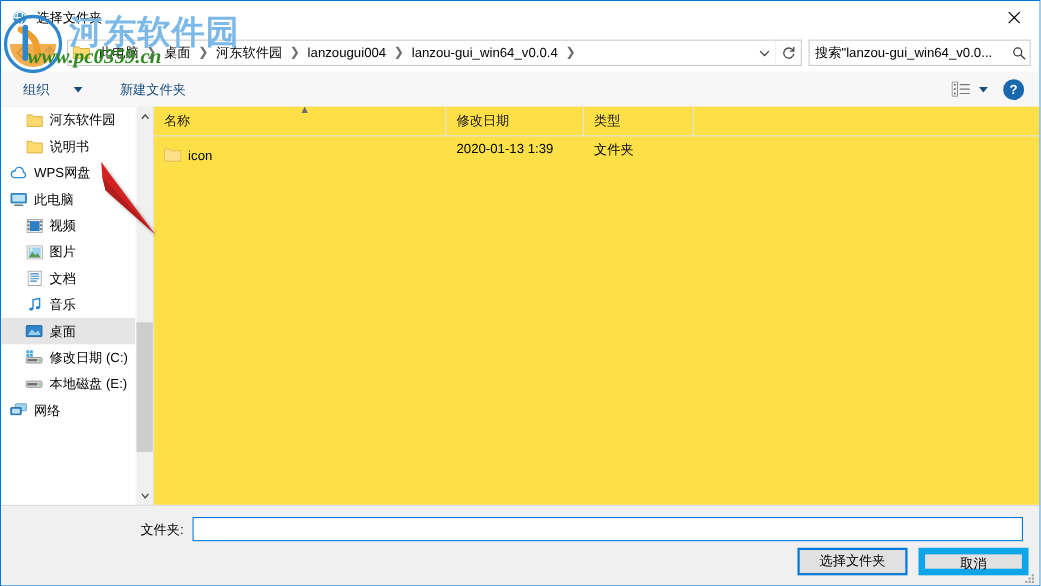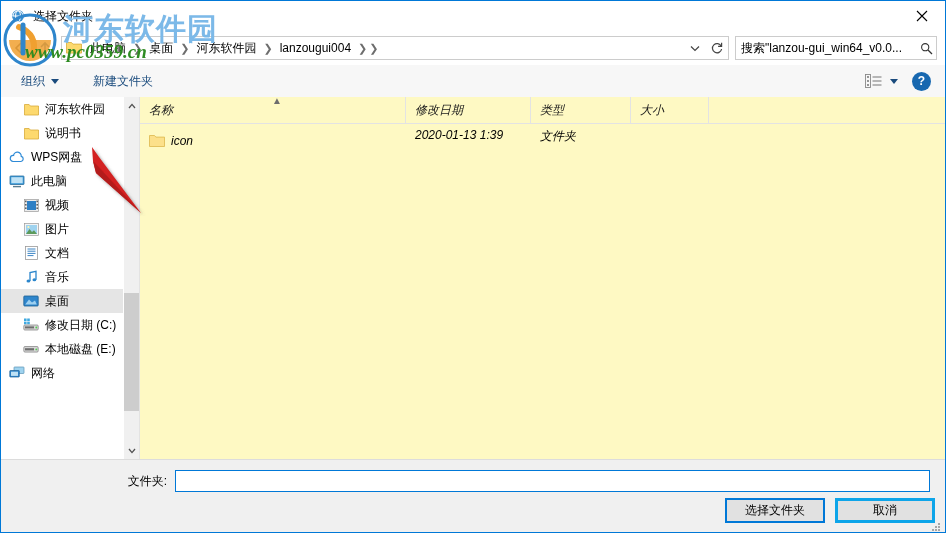--- a/index.html
+++ b/index.html
@@ -116,21 +116,21 @@
   #toolbar {
     position: absolute; left: 0; top: 64px;
     width: 944px; height: 32px;
     background: #f7f7f7;
     border-bottom: 1px solid #e0e0e0;
     display: flex; align-items: center;
   }
   .tbitem {
     font-size: 12px; color: #1a4b7d;
     padding: 4px 8px; white-space: nowrap;
-    display: flex; align-items: center; gap: 6px;
+    display: flex; align-items: center; gap: 22px;
   }
   #tb-organize { margin-left: 12px; }
   #tb-newfolder { margin-left: 18px; }
   .caret-dn {
     width: 0; height: 0;
     border-left: 4px solid transparent;
     border-right: 4px solid transparent;
     border-top: 5px solid #1a4b7d;
   }
   #toolbar-right {
@@ -183,24 +183,23 @@
     display: flex; align-items: center; justify-content: center;
     color: #606060;
   }
   #sb-thumb {
     position: absolute; left: 0; top: 196px;
     width: 16px; height: 118px;
     background: #cdcdcd;
   }
 
   #filepane {
-    flex: 1 1 auto; position: relative; background: #fef9c3;
+    flex: 1 1 auto; position: relative; background: #fde047;
     border-left: 1px solid #e3e3e3;
     overflow: hidden;
-    font-style: italic;
   }
   #colheader {
     display: flex; height: 26px;
     border-bottom: 1px solid #e3e3e3;
     align-items: center;
     position: relative;
   }
   .colhdr {
     font-size: 12px; color: #1a1a1a;
     padding-left: 9px;
@@ -256,21 +255,21 @@
   }
   #btnrow {
     position: absolute; right: 10px; top: 38px;
     display: flex; gap: 10px;
   }
   .dlgbtn {
     height: 25px; min-width: 100px;
     font-family: "Liberation Sans", sans-serif;
     font-size: 12px; color: #000000;
     background: #e1e1e1;
-    border: 3px solid #0ea5e9;
+    border: 6px solid #0ea5e9;
     padding: 0 12px;
     box-sizing: border-box;
     cursor: default;
   }
   .dlgbtn.default {
     border: 2px solid #0078d7;
   }
   #grip {
     position: absolute; right: 3px; bottom: 2px;
     width: 12px; height: 12px;
@@ -346,20 +345,21 @@
         </svg>
       </div>
       <span class="crumb">此电脑</span>
       <span class="crumb-sep">❯</span>
       <span class="crumb">桌面</span>
       <span class="crumb-sep">❯</span>
       <span class="crumb">河东软件园</span>
       <span class="crumb-sep">❯</span>
       <span class="crumb">lanzougui004</span>
       <span class="crumb-sep">❯</span>
+      <span class="crumb">lanzou-gui_win64_v0.0.4</span>
       <span class="crumb-sep">❯</span>
       <div id="crumb-spacer"></div>
       <div id="addr-dropdown">
         <svg width="10" height="7" viewBox="0 0 10 7">
           <path d="M1 1.5 L5 5.5 L9 1.5" fill="none" stroke="#444" stroke-width="1.2"></path>
         </svg>
       </div>
     </div>
 
     <div id="refresh-btn">
@@ -565,23 +565,20 @@
       <div id="colheader">
         <div class="colhdr" style="width:266px">
           <span>名称</span>
           <span id="sort-arrow">▲</span>
         </div>
         <div class="colhdr" style="width:125px">
           <span>修改日期</span>
         </div>
         <div class="colhdr" style="width:100px">
           <span>类型</span>
-        </div>
-        <div class="colhdr" style="width:78px">
-          <span>大小</span>
         </div>
       </div>
 
       <div class="filerow" style="margin-top:4px">
         <div class="cell name" style="width:266px">
           <span class="folder-ico">
             <svg width="16" height="14" viewBox="0 0 16 14">
                 <path d="M0.5 1.5h5l1.4 1.6h8.6v9.4H0.5z" fill="#fce08a" stroke="#dcb84c" stroke-width="0.8"></path>
               </svg>
           </span>

